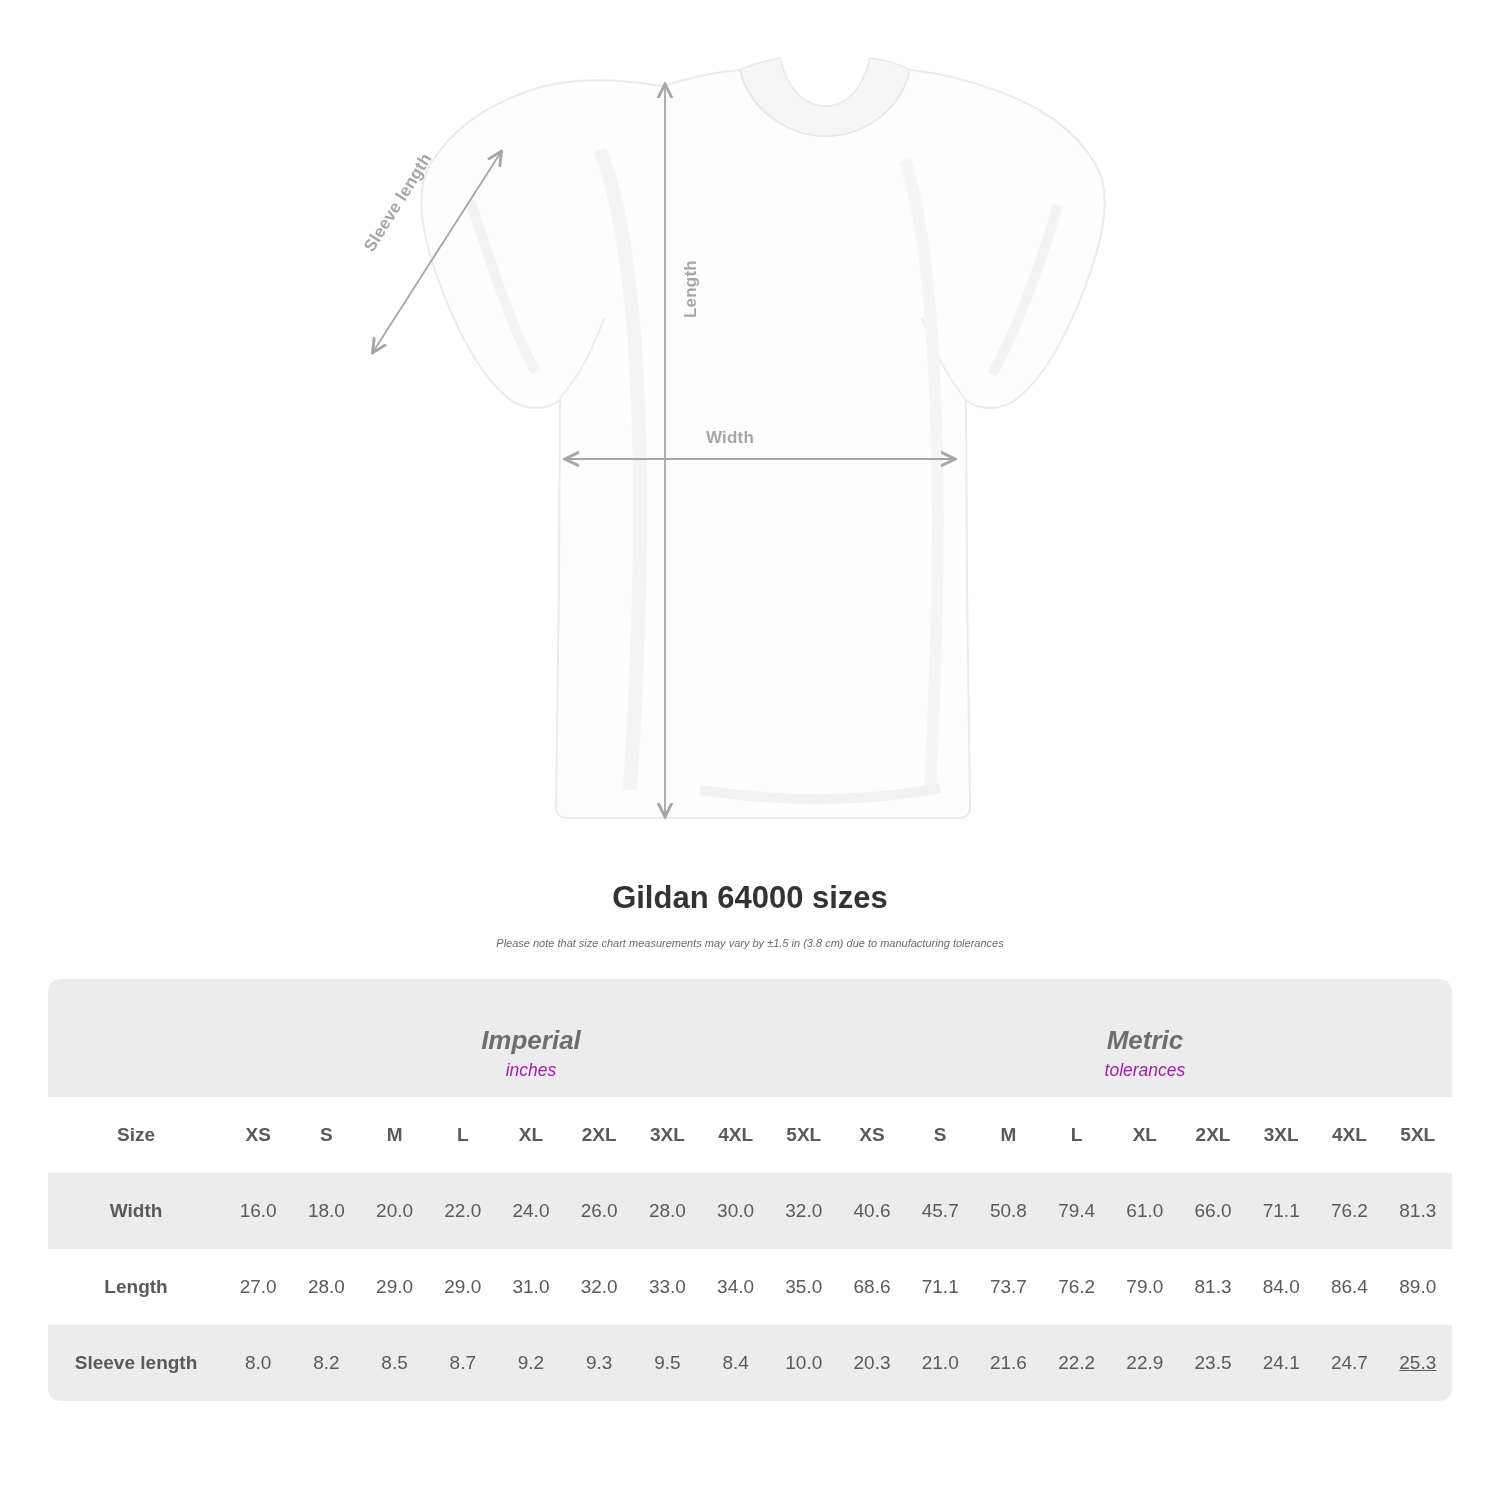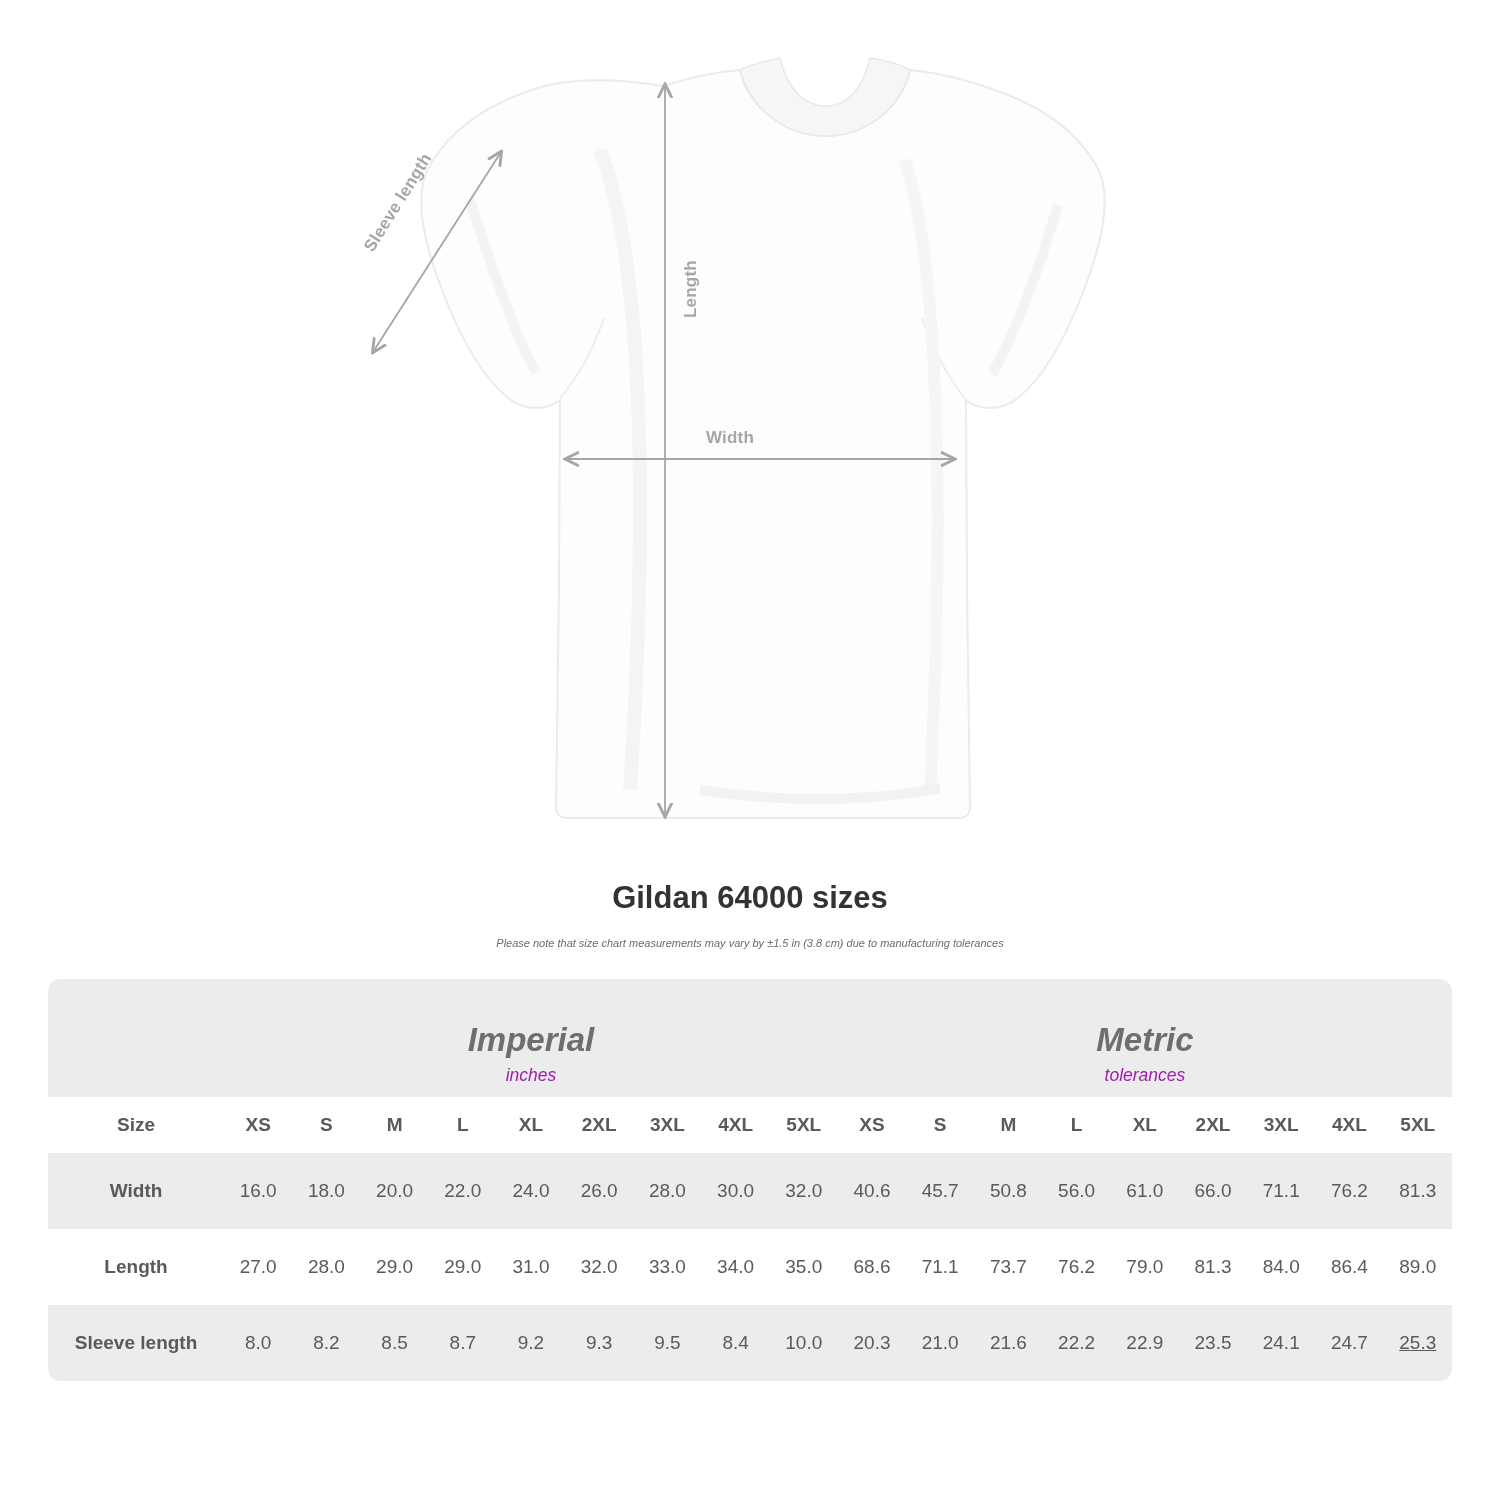--- a/index.html
+++ b/index.html
@@ -89,36 +89,36 @@
     border: none;
     padding: 0;
   }
   
   .unit-row td {
     background: #ececec;
     height: 118px;
     vertical-align: middle;
   }
   .unit-title {
-    font-size: 33px;
+    font-size: 26px;
     font-style: italic;
     font-weight: bold;
     color: #6e6e6e;
     line-height: 1.25;
     margin-top: 32px;
   }
   .unit-sub {
     font-size: 17.5px;
     font-style: italic;
     color: #a21caf;
     line-height: 1.6;
   }
   .row-size td {
     background: #ffffff;
-    height: 56px;
+    height: 76px;
     font-weight: bold;
     color: #4d4d4d;
     font-size: 19px;
   }
   .row-alt td {
     background: #ececec;
     height: 76px;
   }
   .row-plain td {
     background: #ffffff;
@@ -251,21 +251,21 @@
         <td>20.0</td>
         <td>22.0</td>
         <td>24.0</td>
         <td>26.0</td>
         <td>28.0</td>
         <td>30.0</td>
         <td>32.0</td>
         <td>40.6</td>
         <td>45.7</td>
         <td>50.8</td>
-        <td>56.0</td>
+        <td>79.4</td>
         <td>61.0</td>
         <td>66.0</td>
         <td>71.1</td>
         <td>76.2</td>
         <td>81.3</td>
       </tr>
 
       <tr class="row-plain">
         <td class="rowhead">Length</td>
         <td>27.0</td>

